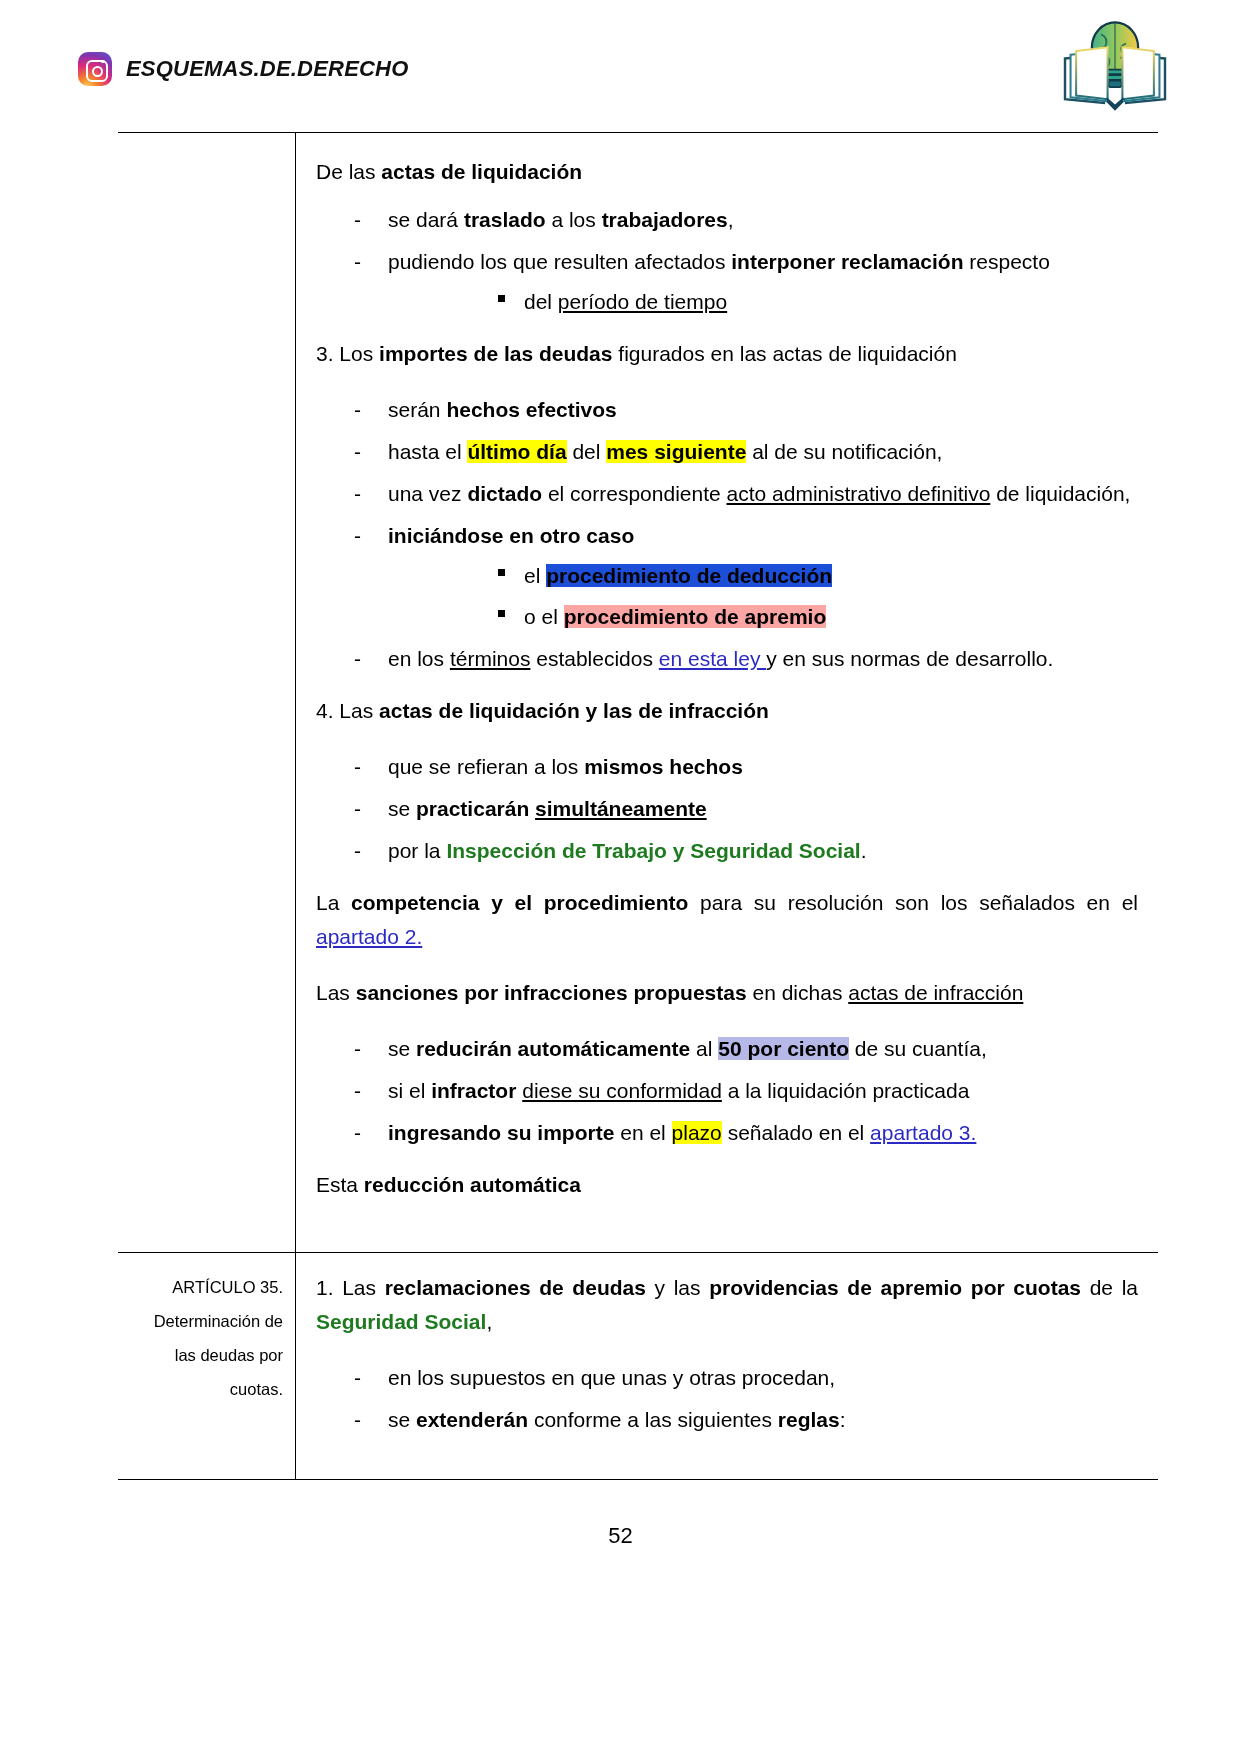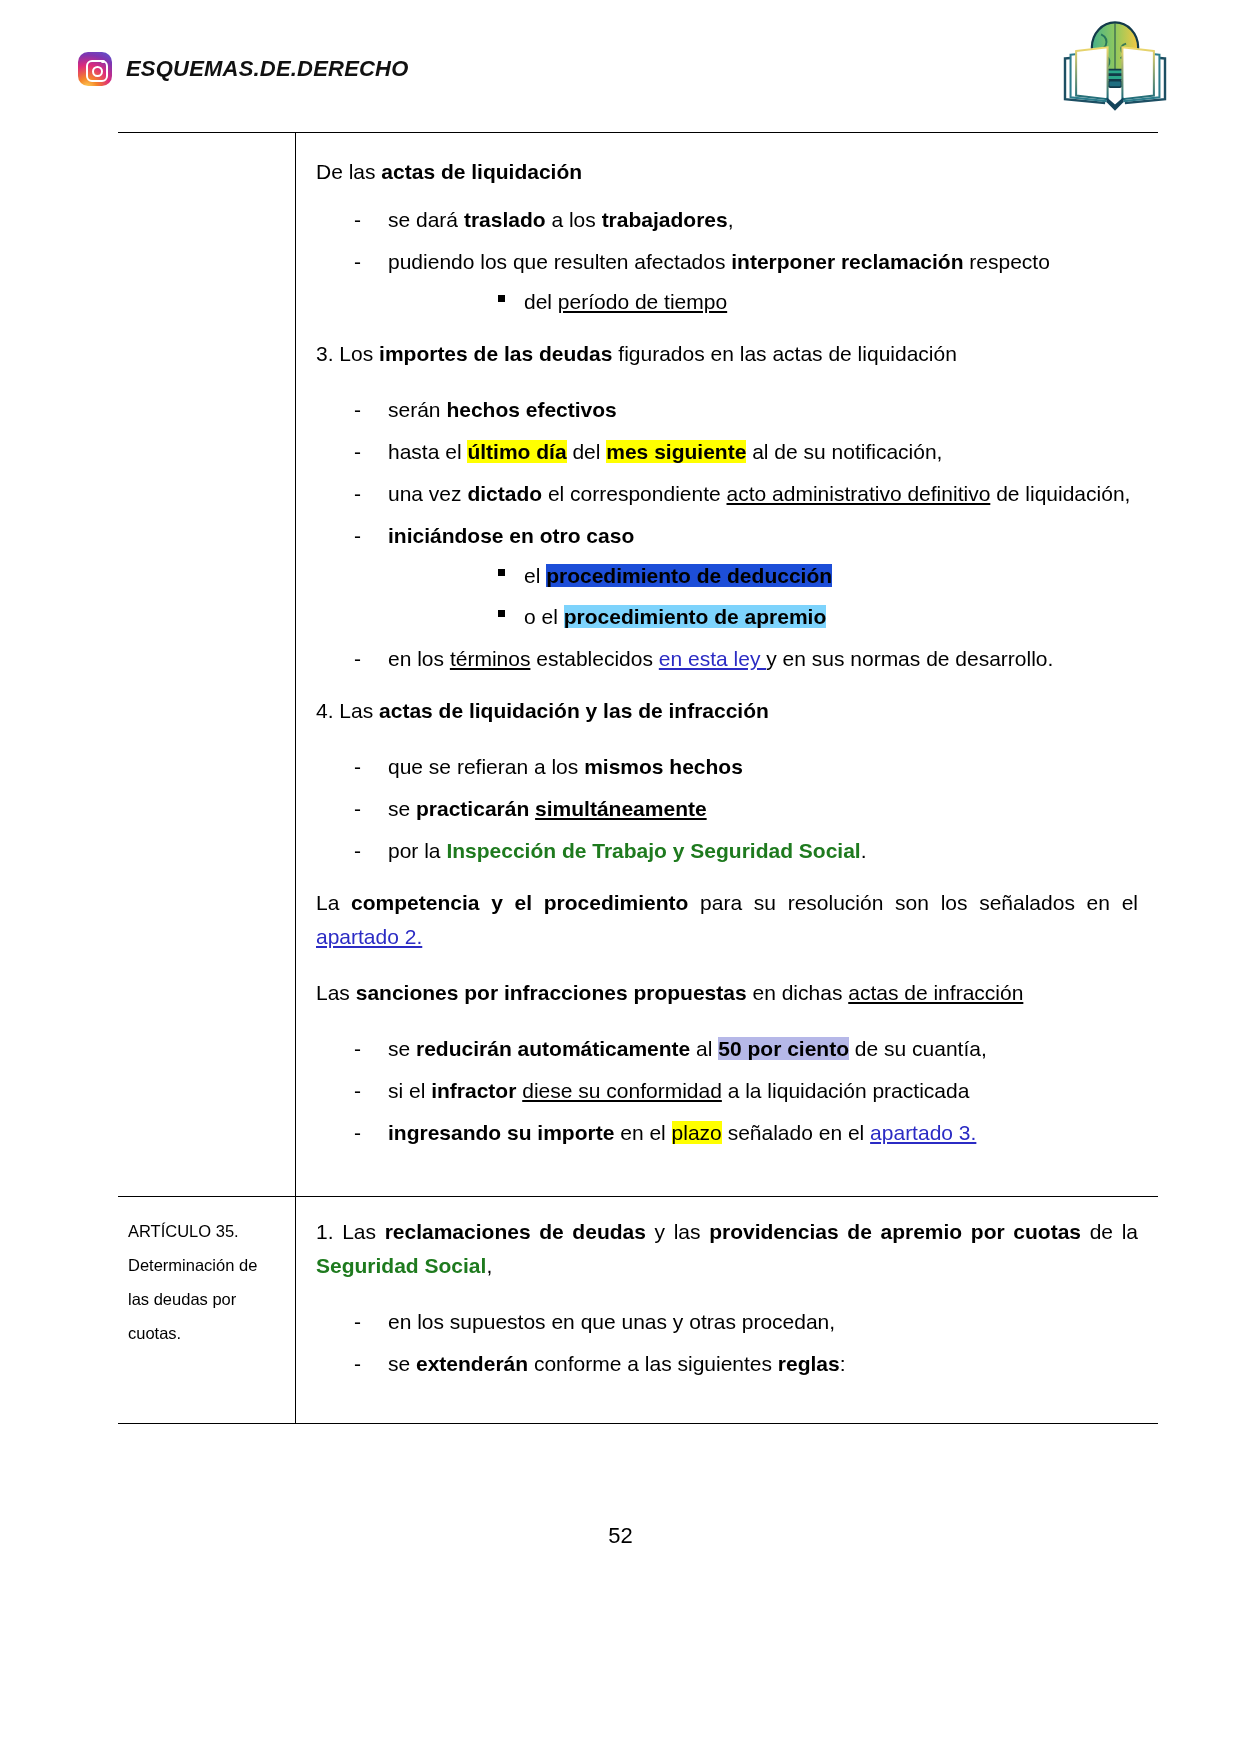--- a/index.html
+++ b/index.html
@@ -92,20 +92,21 @@
     align-items: stretch;
     width: 100%;
   }
   .cell-label {
     width: 178px;
     flex: none;
     padding: 18px 12px 18px 10px;
     border-right: 1px solid #000;
     font-size: 16.5px;
     line-height: 2.05;
+    text-align: right;
   }
   .cell-body {
     flex: 1;
     padding: 18px 20px 22px 20px;
     font-size: 21px;
     line-height: 1.62;
   }
   .cell-body.first { padding-top: 22px; padding-bottom: 28px; }
 
   
@@ -148,21 +149,21 @@
     top: 10px;
     width: 7px;
     height: 7px;
     background: #000;
   }
 
   b, strong { font-weight: bold; }
   .u { text-decoration: underline; }
   .hl-yellow { background: #ffff00; font-weight: bold; }
   .hl-green  { background: #1d4ed8; font-weight: bold; }
-  .hl-pink   { background: #7dd3fc; font-weight: bold; }
+  .hl-pink   { background: #fca5a5; font-weight: bold; }
   .hl-purple { background: #b6b8e8; font-weight: bold; }
   .link {
     color: #2b2bc4;
     text-decoration: underline;
   }
   .green-bold {
     color: #1e7a1e;
     font-weight: bold;
   }
 
@@ -275,20 +276,23 @@
       <p class="para gap">
         Las <b>sanciones por infracciones propuestas</b> en dichas <span class="u">actas de infracción</span>
       </p>
 
       <ul class="dash">
         <li>se <b>reducirán automáticamente</b> al <span class="hl-purple">50 por ciento</span> de su cuantía,</li>
         <li>si el <b>infractor</b> <span class="u">diese su conformidad</span> a la liquidación practicada</li>
         <li><b>ingresando su importe</b> en el <span style="background:#ffff00">plazo</span> señalado en el <a class="link" href="#">apartado 3.</a></li>
       </ul>
 
+      <p class="para gap">
+        Esta <b>reducción automática</b>
+      </p>
 
 
     </div>
   </div>
 
   <div class="rule-mid"></div>
 
   <div class="row">
     <div class="cell-label">
       <div>ARTÍCULO 35.</div>

